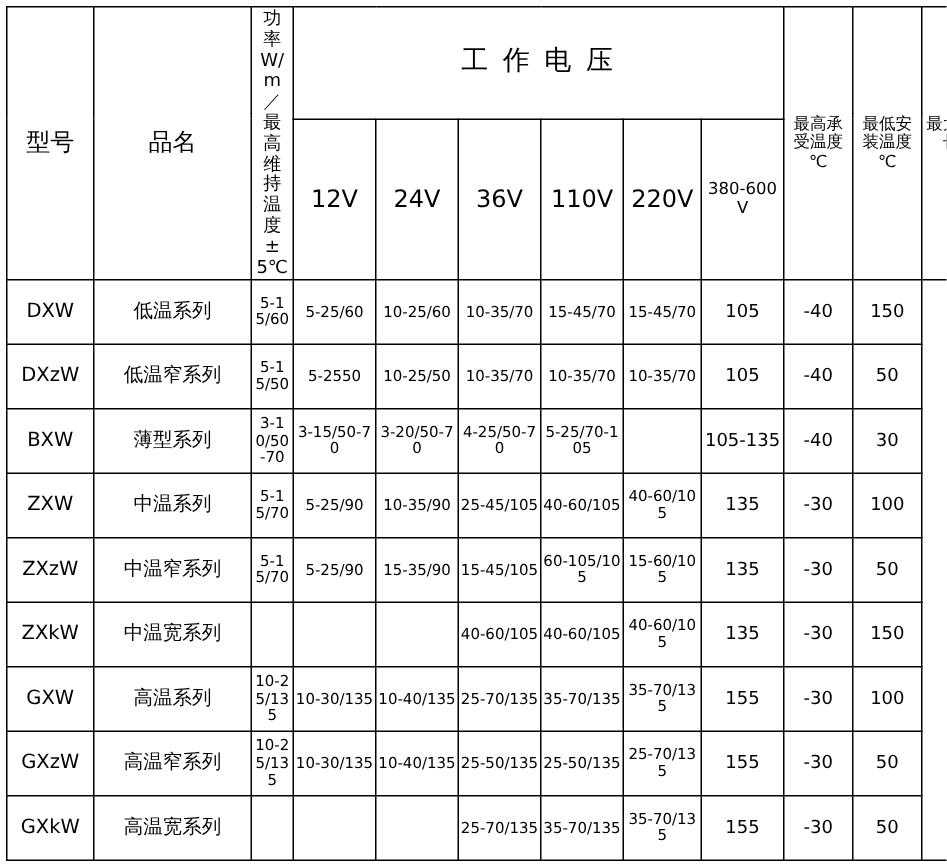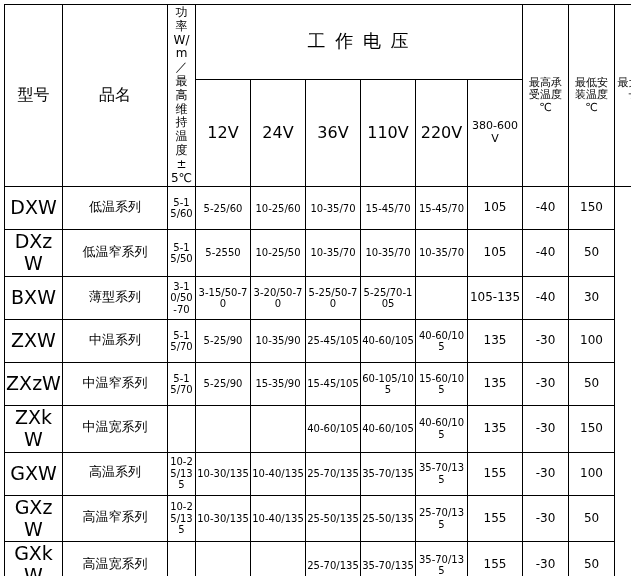--- a/index.html
+++ b/index.html
@@ -55,21 +55,21 @@
     height: 36px;
   }
   .hdr-small {
     font-size: 11px;
     line-height: 1.25;
   }
   .hdr-unit {
     font-size: 11px;
   }
   .col-model {
-    font-size: 19px;
+    font-size: 13px;
   }
   .col-name {
     font-size: 13px;
     font-family: Liberation Mono, monospace;
   }
   .cell-val {
     font-size: 10px;
     line-height: 1.2;
   }
   .cell-num {
@@ -173,21 +173,21 @@
         <td class="cell-num">105</td>
         <td class="cell-num">-40</td>
         <td class="cell-num">50</td>
       </tr>
       <tr class="data-row">
         <td class="col-model">BXW</td>
         <td class="col-name">薄型系列</td>
         <td class="cell-val">3-10/50-70</td>
         <td class="cell-val">3-15/50-70</td>
         <td class="cell-val">3-20/50-70</td>
-        <td class="cell-val">5-25/50-70</td>
+        <td class="cell-val">4-25/50-70</td>
         <td class="cell-val">5-25/70-105</td>
         <td class="cell-val"></td>
         <td class="cell-num">105-135</td>
         <td class="cell-num">-40</td>
         <td class="cell-num">30</td>
       </tr>
       <tr class="data-row">
         <td class="col-model">ZXW</td>
         <td class="col-name">中温系列</td>
         <td class="cell-val">5-15/70</td>

